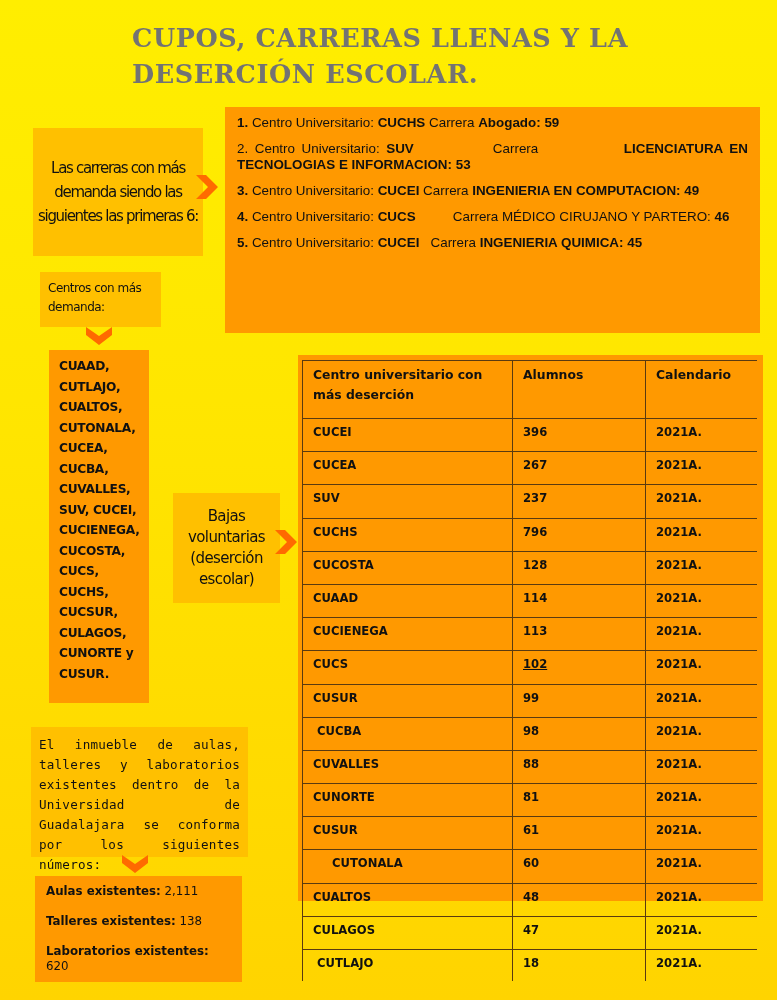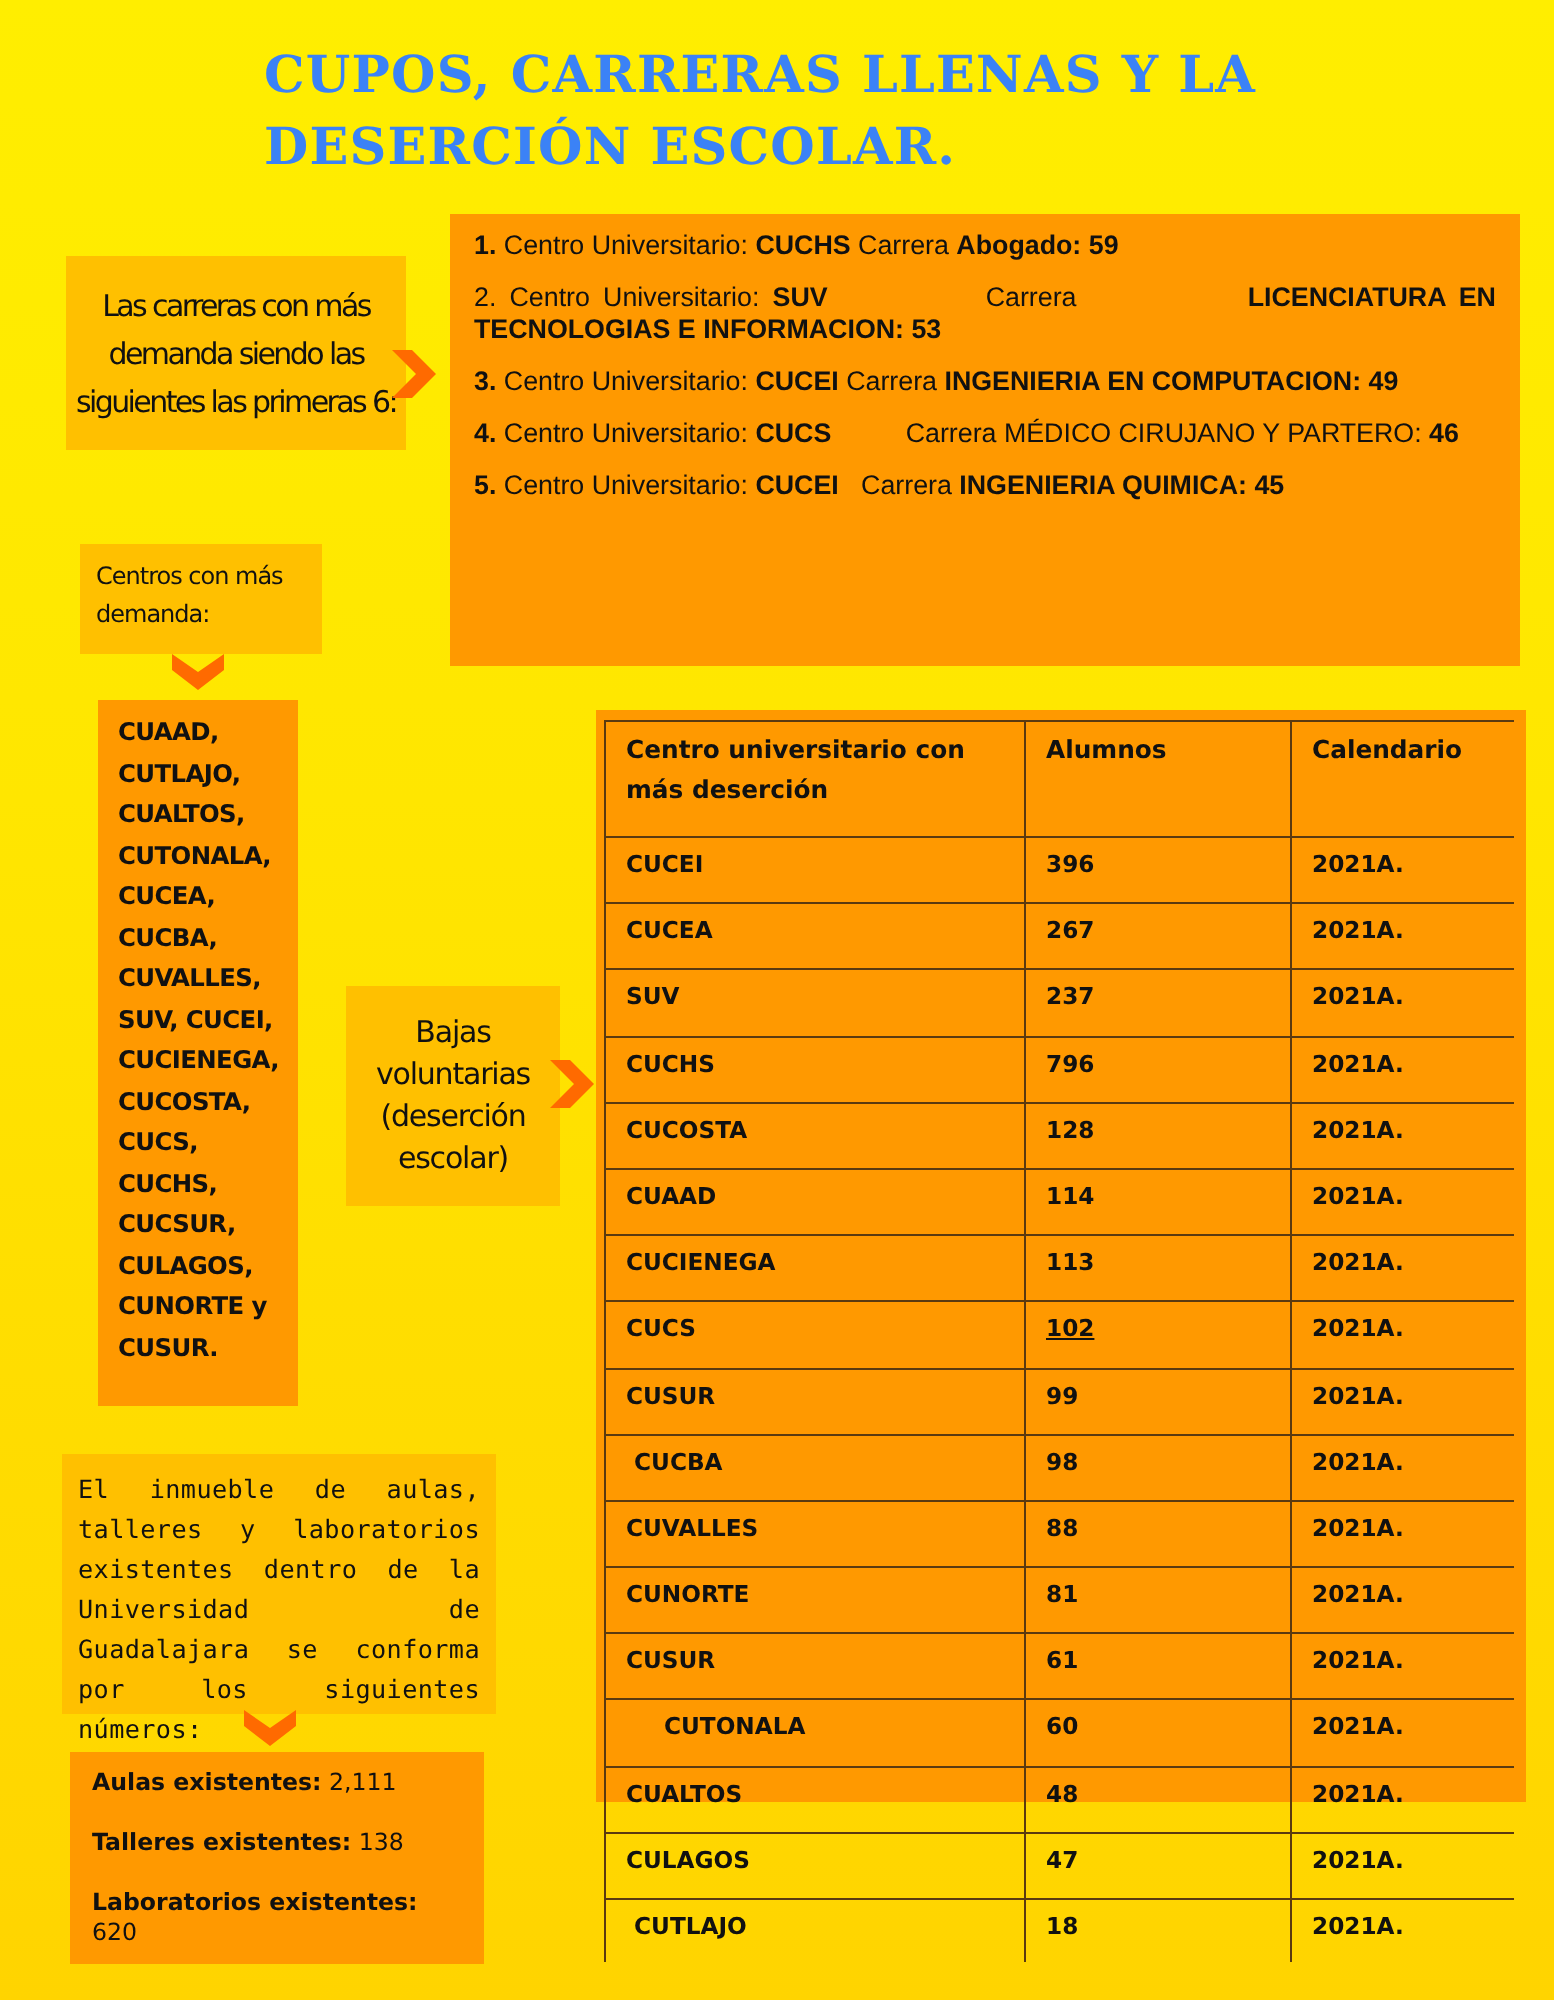--- a/index.html
+++ b/index.html
@@ -7,28 +7,28 @@
     body {
       position: relative;
       background: linear-gradient(180deg, #ffee00 0%, #ffe600 40%, #ffdb00 75%, #ffd400 100%);
       font-family: "Liberation Sans", sans-serif;
       color: #111;
     }
     .title {
       position: absolute; left: 132px; top: 20px; width: 560px;
       font-family: "DejaVu Serif", serif;
       font-weight: bold; font-size: 25.5px; line-height: 36px;
-      letter-spacing: 0.6px; color: #3b82f6;
+      letter-spacing: 0.6px; color: #737373;
       text-transform: uppercase;
     }
     .box-light { background: #ffc000; position: absolute; }
     .box-orange { background: #ff9900; position: absolute; }
 
     .intro-box {
-      left: 33px; top: 128px; width: 170px; height: 97px;
+      left: 33px; top: 128px; width: 170px; height: 128px;
       display: flex; align-items: center; justify-content: center; text-align: center;
       font-family: "DejaVu Sans", sans-serif; font-size: 15px; line-height: 24px;
       letter-spacing: -1.3px; padding: 0 4px;
     }
     .chev-right {
       position: absolute; width: 22px; height: 24px;
     }
     .chev-down {
       position: absolute; width: 26px; height: 18px;
     }

